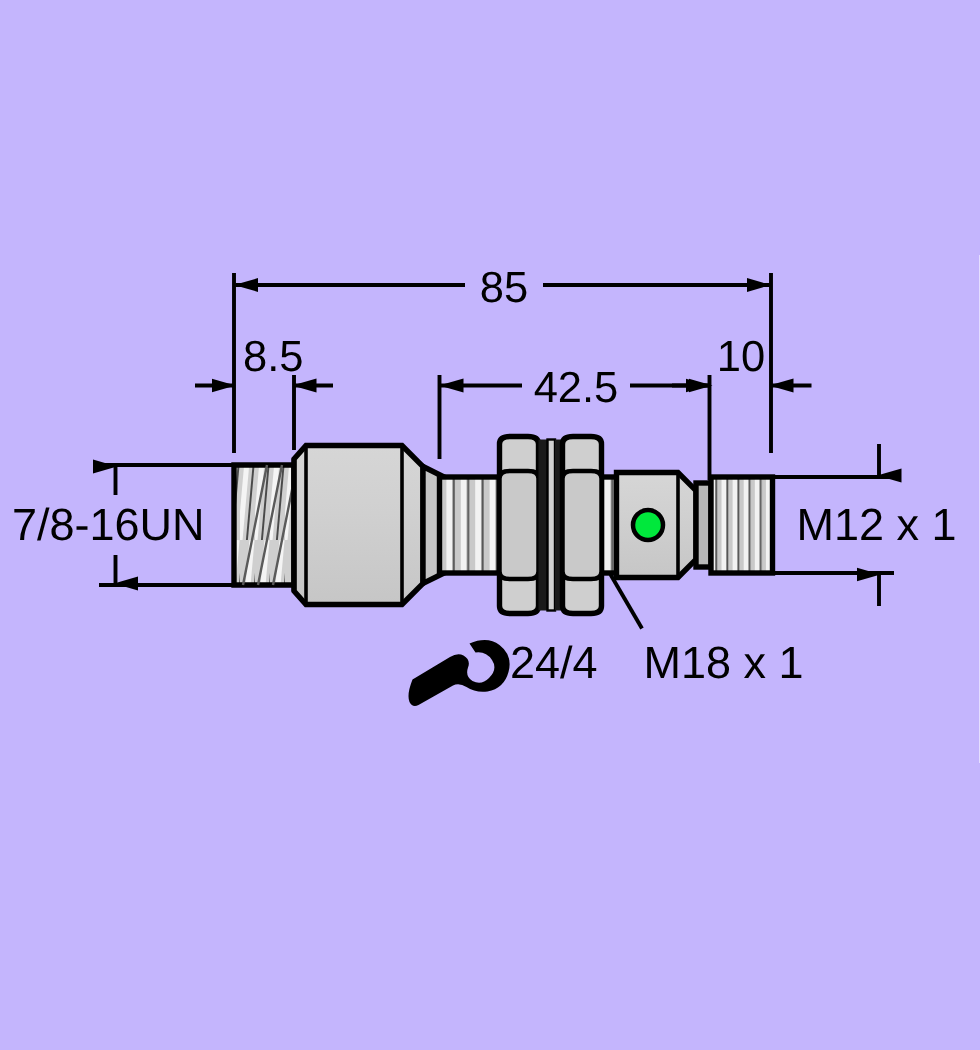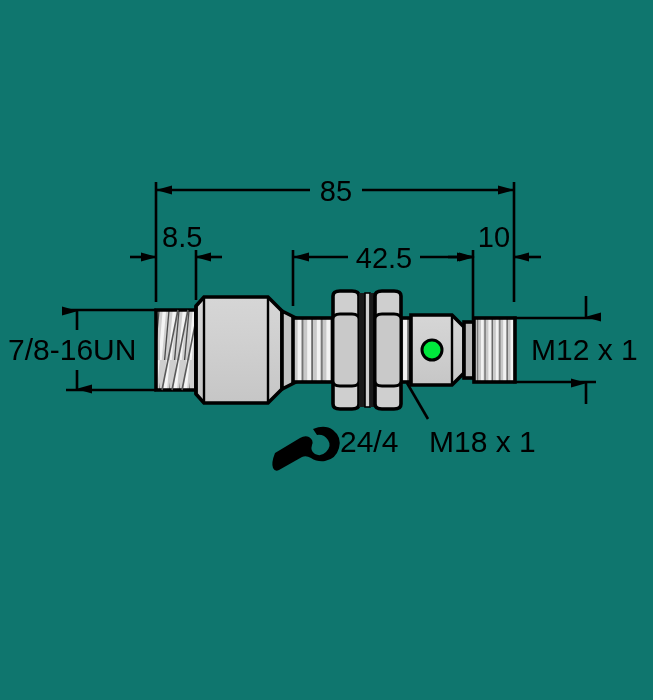--- a/index.html
+++ b/index.html
@@ -10,21 +10,21 @@
   body {
     width: 653px;
     height: 700px;
     font-family: "Liberation Sans", sans-serif;
     overflow: hidden;
   }
   #drawing-root {
     position: relative;
     width: 653px;
     height: 700px;
-    background: #0f766e;
+    background: #c4b5fd;
   }
   svg.drawing {
     display: block;
     width: 653px;
     height: 700px;
   }
   .dim-text {
     font-family: "Liberation Sans", sans-serif;
     font-size: 29px;
     fill: #000000;

